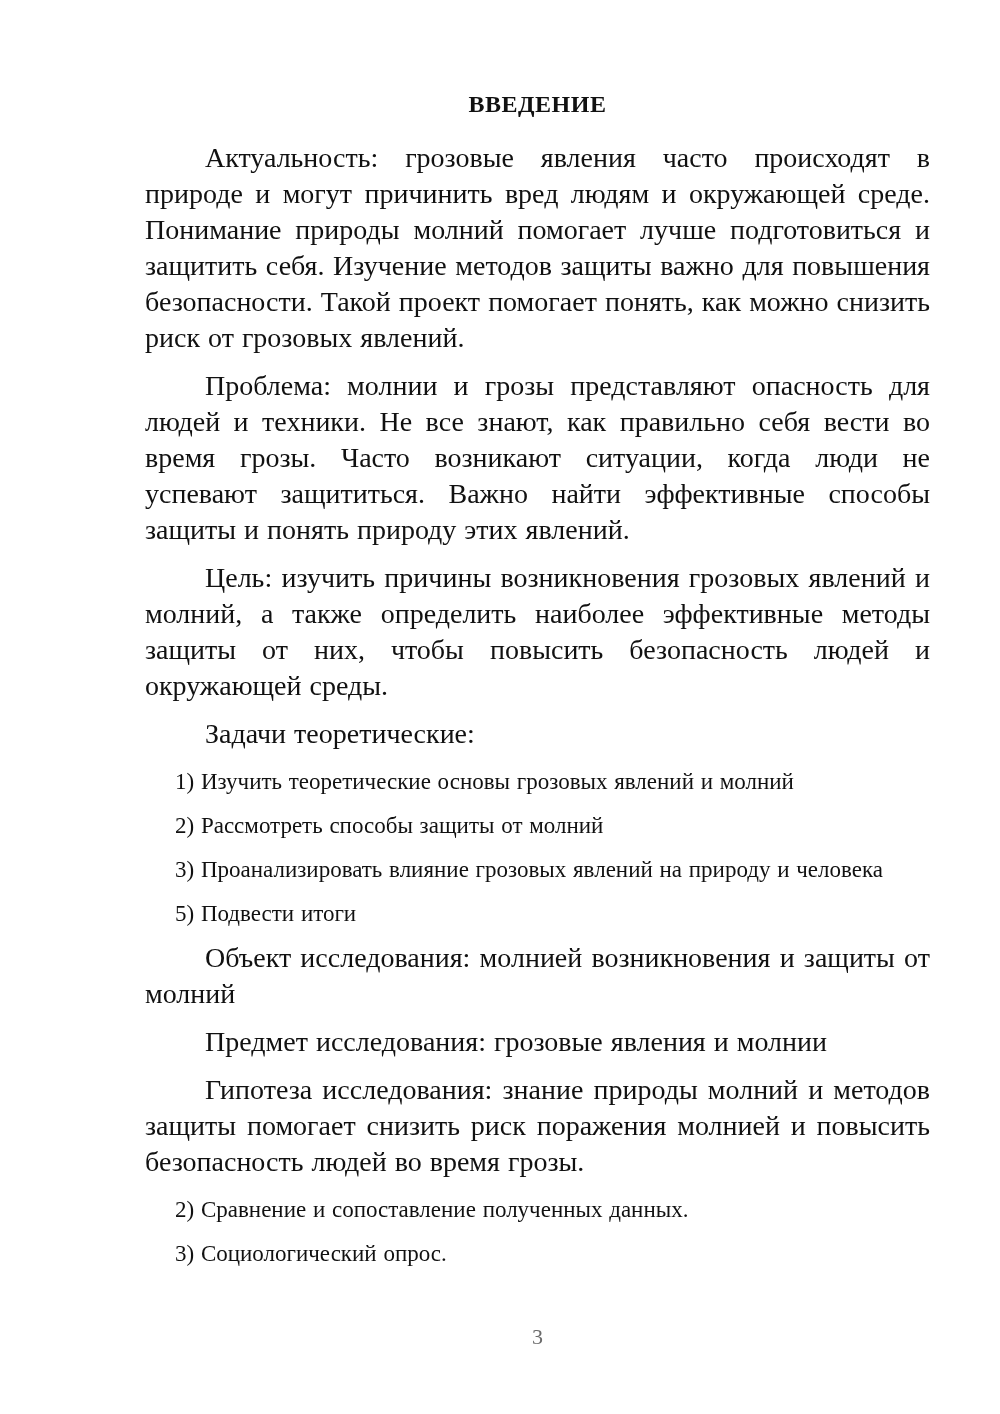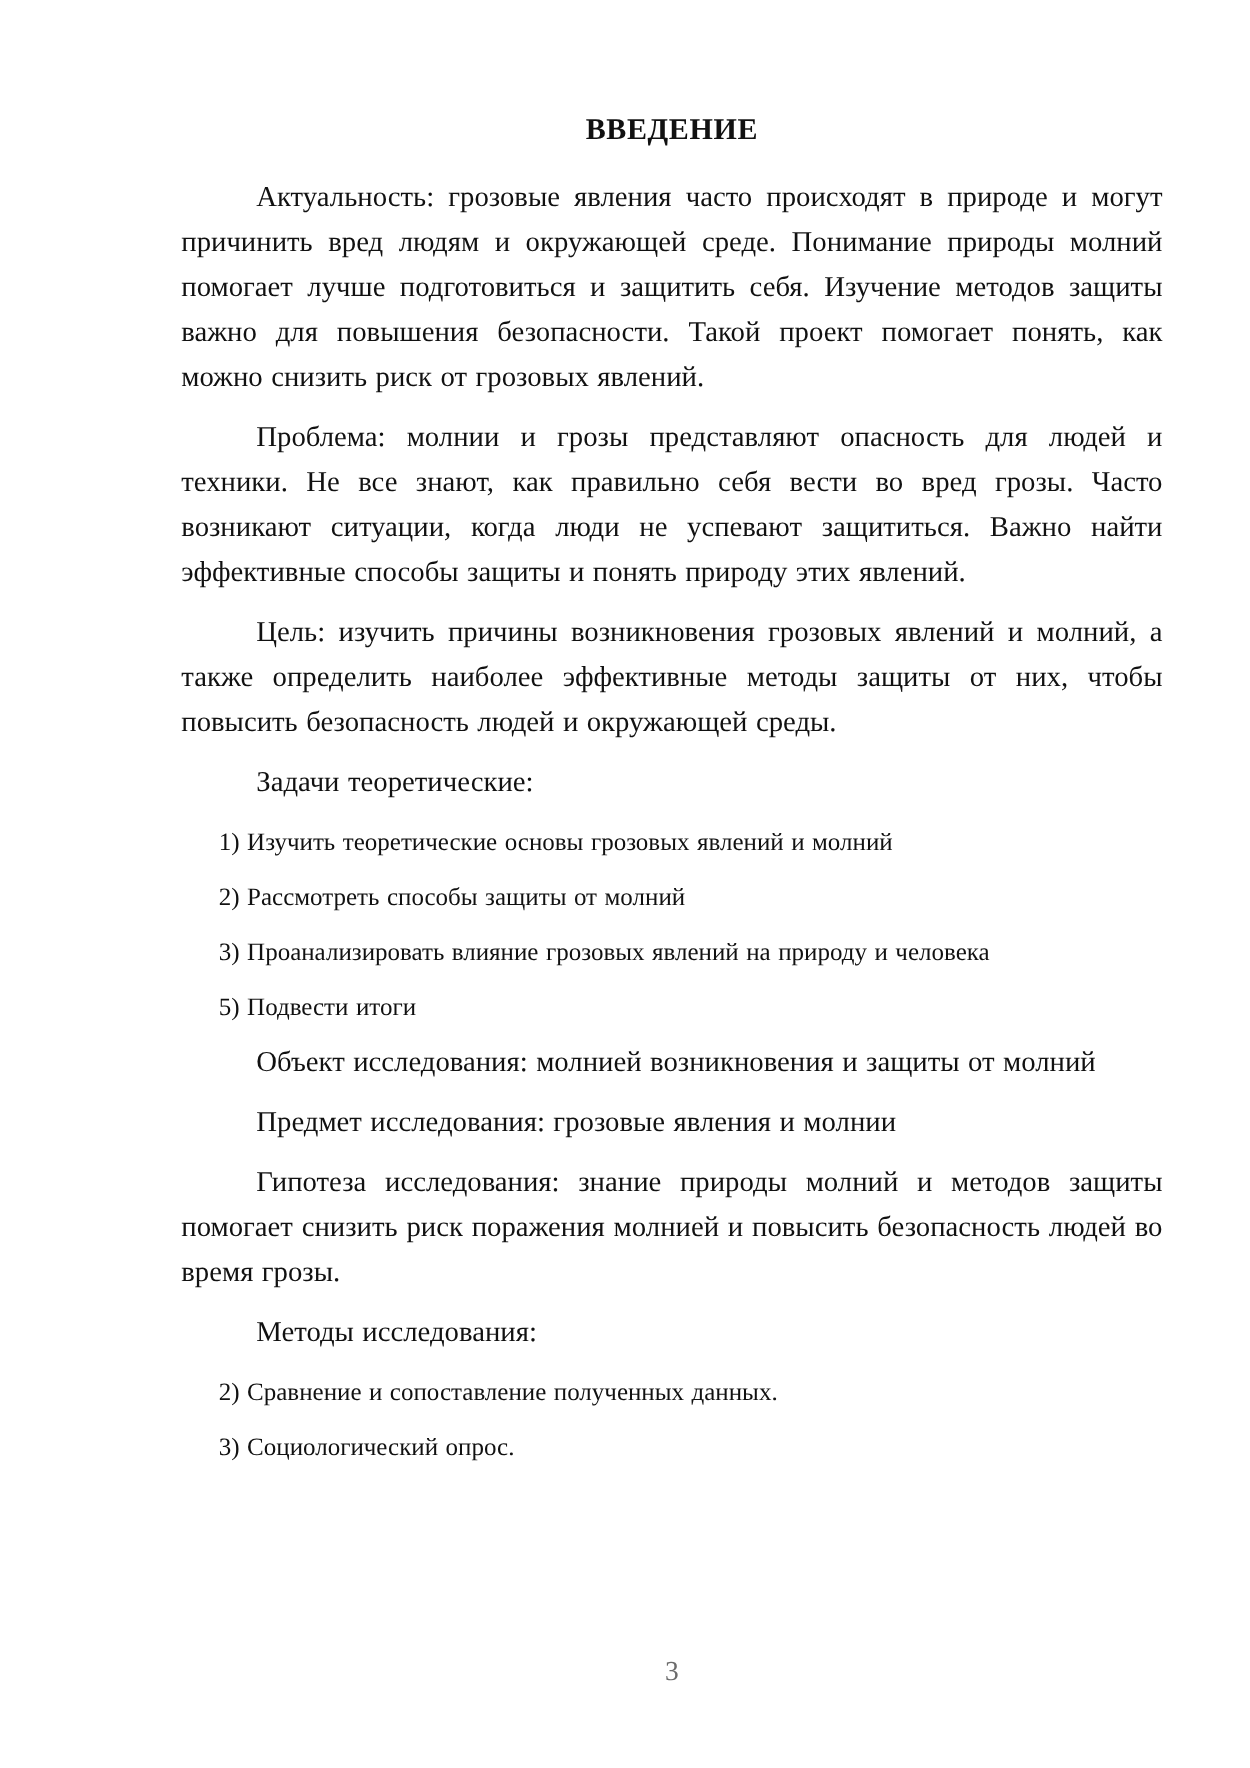--- a/index.html
+++ b/index.html
@@ -31,29 +31,29 @@
     }
     .doc-title {
       font-size: 24px;
       line-height: 36px;
       font-weight: bold;
       text-align: center;
       letter-spacing: 0.5px;
       margin: 0 0 18px 0;
     }
     .para {
-      font-size: 23px;
+      font-size: 28px;
       line-height: 36px;
       text-align: justify;
       text-indent: 60px;
       margin: 0 0 12px 0;
       word-spacing: 1px;
     }
     .item {
-      font-size: 20px;
+      font-size: 23px;
       line-height: 36px;
       text-align: justify;
       text-indent: 30px;
       margin: 0 0 8px 0;
       word-spacing: 1px;
     }
     .page-number {
       position: absolute;
       top: 1322px;
       left: 145px;
@@ -65,32 +65,31 @@
     }
   </style>
 </head>
 <body>
 
 <div class="page">
   <div class="content">
     <h1 class="doc-title">ВВЕДЕНИЕ</h1>
 
     <p class="para">Актуальность: грозовые явления часто происходят в природе и могут причинить вред людям и окружающей среде. Понимание природы молний помогает лучше подготовиться и защитить себя. Изучение методов защиты важно для повышения безопасности. Такой проект помогает понять, как можно снизить риск от грозовых явлений.</p>
-    <p class="para">Проблема: молнии и грозы представляют опасность для людей и техники. Не все знают, как правильно себя вести во вред грозы. Часто возникают ситуации, когда люди не успевают защититься. Важно найти эффективные способы защиты и понять природу этих явлений.</p>
+    <p class="para">Проблема: молнии и грозы представляют опасность для людей и техники. Не все знают, как правильно себя вести во время грозы. Часто возникают ситуации, когда люди не успевают защититься. Важно найти эффективные способы защиты и понять природу этих явлений.</p>
     <p class="para">Цель: изучить причины возникновения грозовых явлений и молний, а также определить наиболее эффективные методы защиты от них, чтобы повысить безопасность людей и окружающей среды.</p>
 
     <p class="para">Задачи теоретические:</p>
     <p class="item">1) Изучить теоретические основы грозовых явлений и молний</p>
     <p class="item">2) Рассмотреть способы защиты от молний</p>
     <p class="item">3) Проанализировать влияние грозовых явлений на природу и человека</p>
     <p class="item">5) Подвести итоги</p>
 
     <p class="para">Объект исследования: молнией возникновения и защиты от молний</p>
     <p class="para">Предмет исследования: грозовые явления и молнии</p>
     <p class="para">Гипотеза исследования: знание природы молний и методов защиты помогает снизить риск поражения молнией и повысить безопасность людей во время грозы.</p>
 
-    <p class="para">Методы исследования:</p>
     <p class="item">2) Сравнение и сопоставление полученных данных.</p>
     <p class="item">3) Социологический опрос.</p>
   </div>
 
   <div class="page-number">3</div>
 </div>
 
 </body></html>

